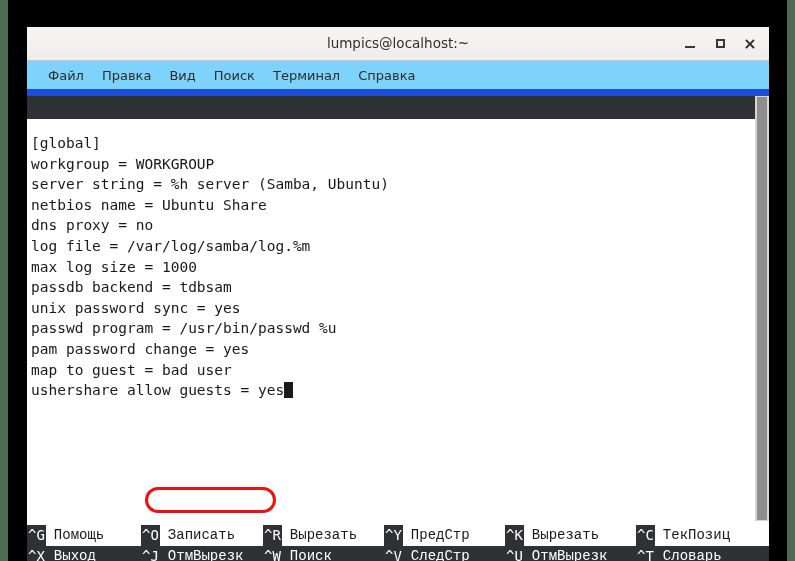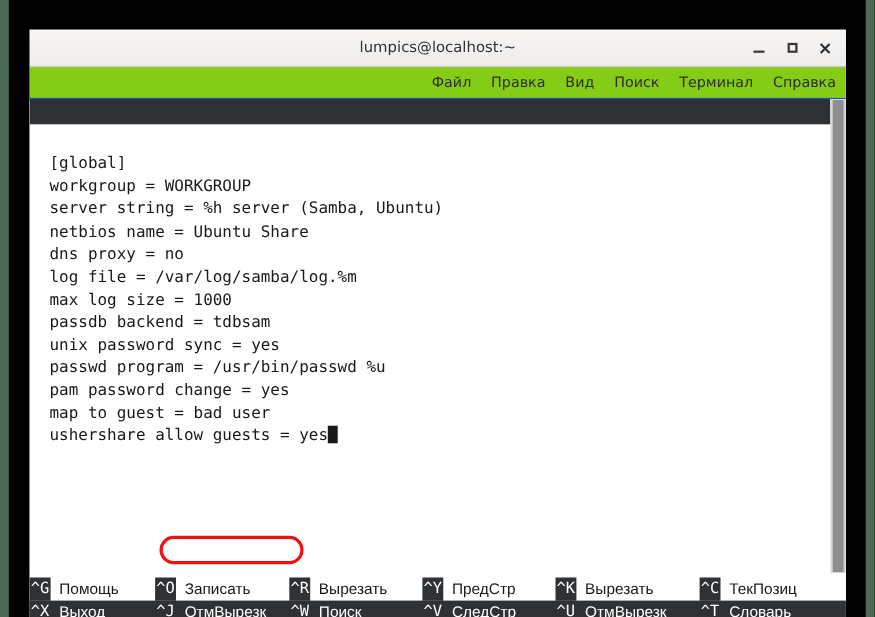--- a/index.html
+++ b/index.html
@@ -100,27 +100,26 @@
   }
   .wc-close {
     font-size: 16px;
     font-weight: bold;
     line-height: 1;
   }
 
   
   .menubar {
     height: 28px;
-    background: #84cc16;
-    border-bottom: 1px solid #1d4ed8;
+    background: #7dd3fc;
+    border-bottom: 7px solid #1d4ed8;
     display: flex;
     align-items: center;
     padding-left: 12px;
     flex: none;
-    justify-content: flex-end;
   }
   .menu-item {
     font-size: 13px;
     color: #2e2c2b;
     padding: 2px 9px;
     font-family: "DejaVu Sans", sans-serif;
     white-space: nowrap;
   }
 
   
@@ -153,23 +152,22 @@
   .nh-mid   { position: absolute; left: 259px; }
   .nh-right { position: absolute; right: 9px; }
 
   
   .editor {
     position: absolute;
     left: 0;
     top: 23px;
     right: 0;
     bottom: 0;
-    padding: 14px 0 0 18px;
-    box-sizing: border-box;
-    margin-top: 12px;
+    padding: 14px 0 0 4px;
+    box-sizing: border-box;
   }
   .eline {
     font-family: "DejaVu Sans Mono", monospace;
     font-size: 14.5px;
     line-height: 20.6px;
     color: #17191a;
     white-space: pre;
     height: 20.6px;
   }
   .cursor-block {
@@ -229,21 +227,21 @@
     height: 21px;
     box-sizing: border-box;
   }
   .sc-row.first .sc-label {
     color: #17191a;
   }
   .sc-row.second .sc-label {
     color: #ffffff;
   }
   .sc-label {
-    font-family: Liberation Sans, sans-serif;
+    font-family: Liberation Mono, monospace;
     font-size: 14px;
     line-height: 21px;
     padding-left: 8px;
     height: 21px;
   }
 
   
   .red-oval {
     position: absolute;
     border: 3px solid #ee1111;

